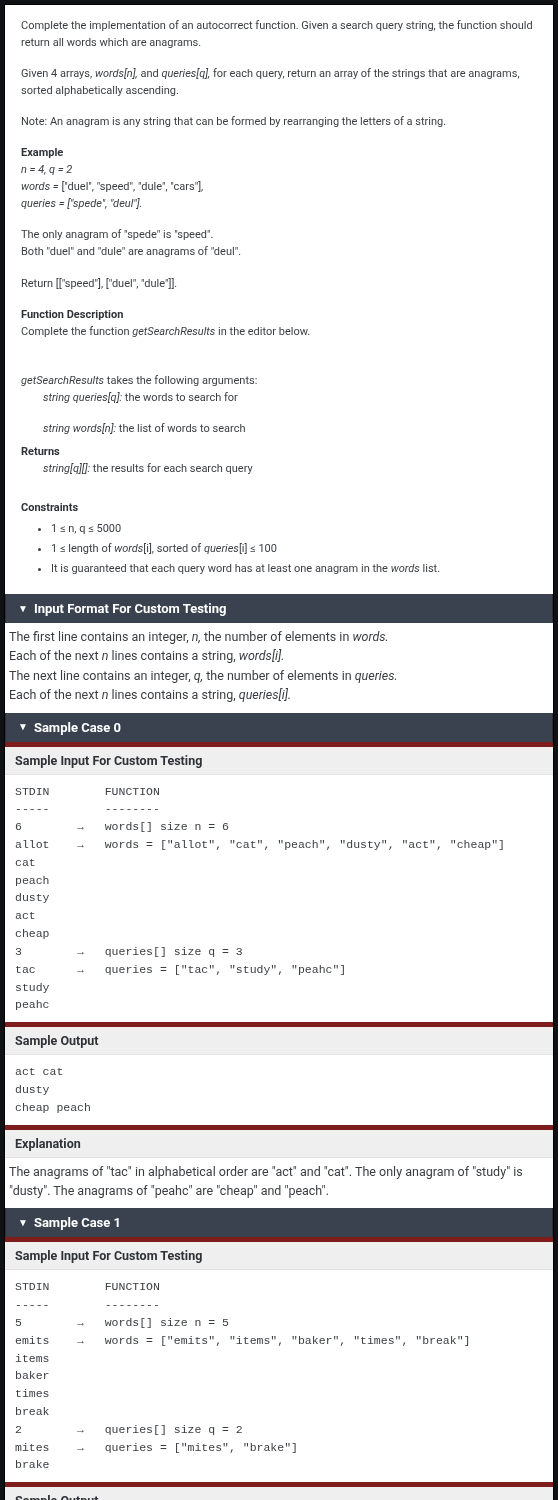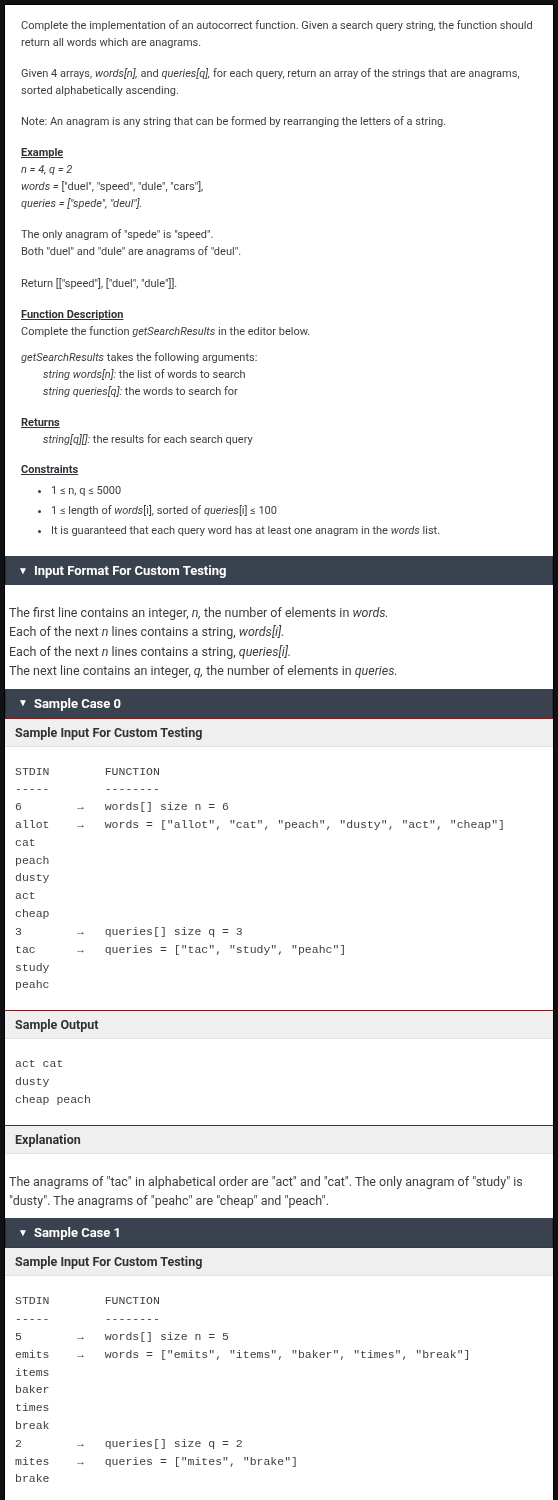--- a/index.html
+++ b/index.html
@@ -17,21 +17,21 @@
     border: 1px solid #000;
   }
   .content {
     padding: 12px 16px 14px 16px;
     font-size: 11px;
     line-height: 1.55;
     color: #3a3d42;
   }
   .content p { margin-bottom: 14px; }
   .em { font-style: italic; }
-  .section-h { font-weight: 700; color: #2e3136; margin-top: 6px; margin-bottom: 0; text-decoration: underline; }
+  .section-h { font-weight: 700; color: #2e3136; margin-top: 6px; margin-bottom: 0; }
   .indent { padding-left: 22px; }
   ul.constraints {
     list-style: disc;
     padding-left: 30px;
     margin-top: 4px;
   }
   ul.constraints li { margin-bottom: 3px; }
   .accordion-header {
     background: #39424e;
     color: #ffffff;
@@ -48,36 +48,36 @@
     font-size: 10px;
     line-height: 1;
   }
   .panel-body {
     background: #ffffff;
     color: #3a3d42;
     font-size: 12.5px;
     line-height: 1.55;
     padding: 8px 12px 10px 12px;
   }
-  .panel-body.tight { padding: 18px 4px 8px 4px; border-radius: 20px; }
+  .panel-body.tight { padding: 4px 4px 8px 4px; border-radius: 20px; }
   .sub-header {
     background: #efefef;
     color: #2e3136;
     font-weight: 700;
     font-size: 12.5px;
     padding: 6px 10px;
-    border-top: 1px solid #7f1d1d;
+    border-top: 5px solid #7f1d1d;
     border-bottom: 1px solid #e2e2e2;
   }
   pre.code {
     font-family: "SFMono-Regular", Consolas, "Liberation Mono", Menlo, monospace;
     font-size: 11.5px;
     line-height: 1.55;
     white-space: pre;
-    padding: 16px 10px;
+    padding: 8px 10px;
     color: #3a3d42;
     overflow-x: auto;
   }
 </style>
 </head>
 <body>
 
 <div class="page">
 
   <div class="content">
@@ -91,35 +91,35 @@
 
     <div class="section-h">Example</div>
     <div class="em">n = 4, q = 2</div>
     <div><span class="em">words =</span><span> ["duel", "speed", "dule", "cars"],</span></div>
     <div class="em" style="margin-bottom:14px;">queries = ["spede", "deul"].</div>
     <div>The only anagram of "spede" is "speed".</div>
     <div style="margin-bottom:14px;">Both "duel" and "dule" are anagrams of "deul".</div>
     <div style="margin-bottom:14px;">Return [["speed"], ["duel", "dule"]].</div>
 
     <div class="section-h">Function Description</div>
-    <div style="margin-bottom:9px;">
+    <div style="margin-bottom:32px;">
       <span>Complete the function </span><span class="em">getSearchResults</span><span> in the editor below.</span>
     </div>
     <div>
       <span class="em">getSearchResults</span><span> takes the following arguments:</span>
     </div>
+    <div class="indent" style="margin-bottom:14px;">
+      <span class="em">string queries[q]:</span><span> the words to search for</span>
+    </div>
     <div class="indent">
       <span class="em">string words[n]:</span><span> the list of words to search</span>
     </div>
-    <div class="indent" style="margin-bottom:14px;">
-      <span class="em">string queries[q]:</span><span> the words to search for</span>
-    </div>
 
     <div class="section-h">Returns</div>
-    <div class="indent" style="margin-bottom:13px;">
+    <div class="indent" style="margin-bottom:22px;">
       <span class="em">string[q][]:</span><span> the results for each search query</span>
     </div>
 
     <div class="section-h">Constraints</div>
     <ul class="constraints">
       <li>1 ≤ n, q ≤ 5000</li>
       <li>
         <span>1 ≤ length of </span><span class="em">words</span><span>[i], sorted of </span><span class="em">queries</span><span>[i] ≤ 100</span>
       </li>
       <li>
@@ -133,24 +133,24 @@
     <span>Input Format For Custom Testing</span>
   </div>
   <div class="panel-body tight">
     <div>
       <span>The first line contains an integer, </span><span class="em">n,</span><span> the number of elements in </span><span class="em">words.</span>
     </div>
     <div>
       <span>Each of the next </span><span class="em">n</span><span> lines contains a string, </span><span class="em">words[i].</span>
     </div>
     <div>
-      <span>Each of the next </span><span class="em">n</span><span> lines contains a string, </span><span class="em">queries[i].</span>
+      <span>The next line contains an integer, </span><span class="em">q,</span><span> the number of elements in </span><span class="em">queries.</span>
     </div>
     <div>
-      <span>The next line contains an integer, </span><span class="em">q,</span><span> the number of elements in </span><span class="em">queries.</span>
+      <span>Each of the next </span><span class="em">n</span><span> lines contains a string, </span><span class="em">queries[i].</span>
     </div>
   </div>
 
   <div class="accordion-header">
     <span class="tri">▼</span>
     <span>Sample Case 0</span>
   </div>
   <div class="sub-header">Sample Input For Custom Testing</div>
   <pre class="code">STDIN        FUNCTION
 -----        --------

